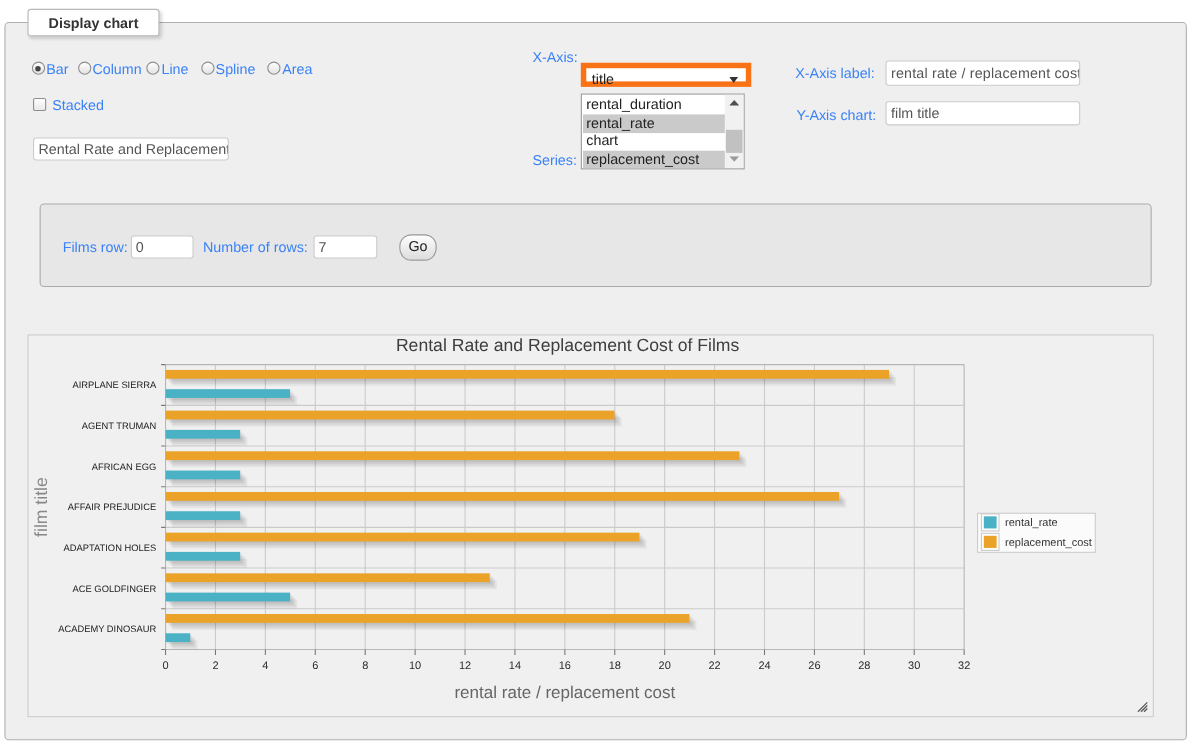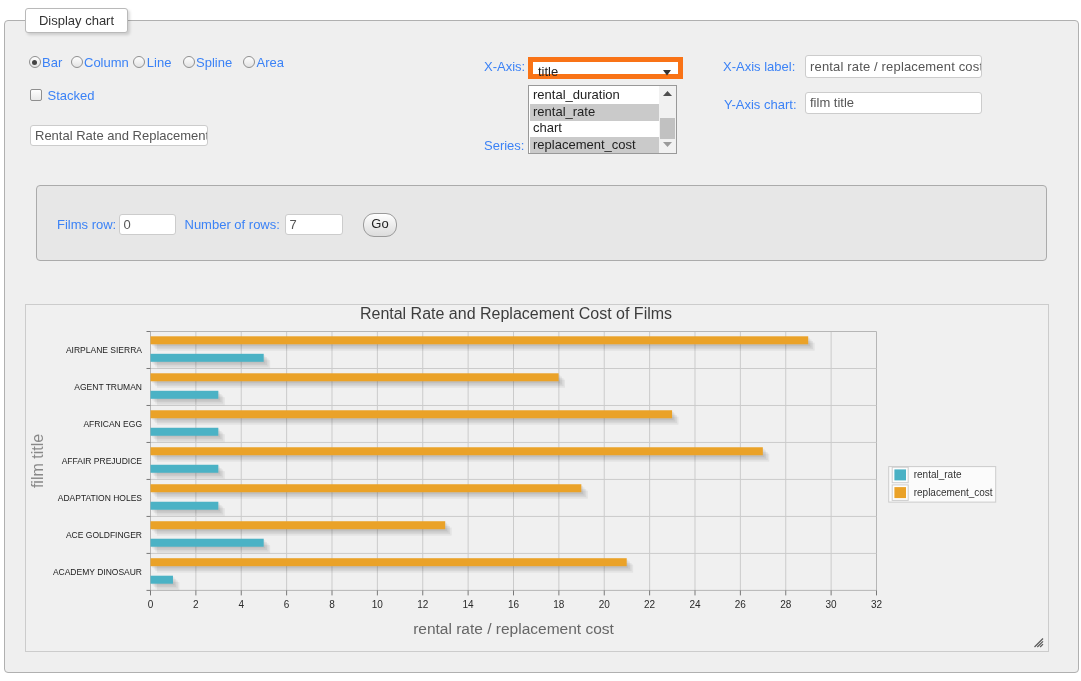--- a/index.html
+++ b/index.html
@@ -3,37 +3,37 @@
 <style>
 html,body{margin:0;padding:0;background:#fff;width:1081px;height:681px;overflow:hidden;}
 body{font-family:"Liberation Sans",sans-serif;font-size:13px;color:#333;position:relative;}
 .abs{position:absolute;}
 .lbl{position:absolute;white-space:nowrap;color:#3b82f6;}
 .inp{position:absolute;background:#fff;border:1px solid #ccc;border-radius:3px;color:#555;
      font-size:13px;line-height:19px;padding:0 0 0 4px;overflow:hidden;white-space:nowrap;box-sizing:border-box;}
 </style></head>
 <body>
 <div class="abs" style="left:4px;top:20px;width:1075px;height:653px;background:#efefef;border:1px solid #b0b0b0;border-radius:4px;box-sizing:border-box;"></div>
-<div class="abs" style="left:25px;top:8px;width:103px;height:25px;background:#fff;border:1px solid #b9b9b9;border-radius:3px;box-shadow:2px 2px 3px rgba(0,0,0,0.15);box-sizing:border-box;text-align:center;line-height:23px;font-weight:normal;color:#333;">Display chart</div>
+<div class="abs" style="left:25px;top:8px;width:120px;height:25px;background:#fff;border:1px solid #b9b9b9;border-radius:3px;box-shadow:2px 2px 3px rgba(0,0,0,0.15);box-sizing:border-box;text-align:center;line-height:23px;font-weight:bold;color:#333;">Display chart</div>
 <div class="abs" style="left:28.799999999999997px;top:56px;width:12px;height:12px;border:1px solid #8f8f8f;border-radius:50%;background:linear-gradient(#fefefe,#e3e3e3);box-sizing:border-box;">
     <div style="position:absolute;left:2.5px;top:2.5px;width:5px;height:5px;border-radius:50%;background:#444;"></div>
   </div>
 <div class="lbl" style="left:42px;top:55px;">Bar</div>
 <div class="abs" style="left:70.5px;top:56px;width:12px;height:12px;border:1px solid #8f8f8f;border-radius:50%;background:linear-gradient(#fefefe,#e3e3e3);box-sizing:border-box;"></div>
 <div class="lbl" style="left:84px;top:55px;">Column</div>
 <div class="abs" style="left:133.3px;top:56px;width:12px;height:12px;border:1px solid #8f8f8f;border-radius:50%;background:linear-gradient(#fefefe,#e3e3e3);box-sizing:border-box;"></div>
 <div class="lbl" style="left:146.8px;top:55px;">Line</div>
 <div class="abs" style="left:182.5px;top:56px;width:12px;height:12px;border:1px solid #8f8f8f;border-radius:50%;background:linear-gradient(#fefefe,#e3e3e3);box-sizing:border-box;"></div>
 <div class="lbl" style="left:196px;top:55px;">Spline</div>
 <div class="abs" style="left:243px;top:56px;width:12px;height:12px;border:1px solid #8f8f8f;border-radius:50%;background:linear-gradient(#fefefe,#e3e3e3);box-sizing:border-box;"></div>
 <div class="lbl" style="left:256.5px;top:55px;">Area</div>
 <div class="abs" style="left:29.5px;top:89px;width:12px;height:12px;border:1px solid #8f8f8f;border-radius:2px;background:linear-gradient(#fefefe,#e9e9e9);box-sizing:border-box;"></div>
 <div class="lbl" style="left:47.5px;top:88px;">Stacked</div>
 <div class="inp" style="left:30px;top:125px;width:178px;height:21px;">Rental Rate and Replacement Cost of Films</div>
-<div class="lbl" style="left:484px;top:59px;">X-Axis:</div>
+<div class="lbl" style="left:484px;top:44px;">X-Axis:</div>
 <div class="abs" style="left:528px;top:57px;width:155px;height:22px;background:#fff;border:5px solid #f97316;box-sizing:border-box;color:#222;line-height:20px;padding-left:5px;">title<svg style="position:absolute;right:7px;top:8px;" width="8" height="6">
       <path d="M0 0 L8 0 L4 5.5 Z" fill="#333"></path>
     </svg></div>
 <div class="abs" style="left:528px;top:85px;width:149px;height:69px;background:#fff;border:1px solid #999;box-sizing:border-box;overflow:hidden;">
     <div style="position:absolute;left:1px;top:1px;width:129px;height:17px;color:#222;line-height:16px;padding-left:3px;box-sizing:border-box;white-space:nowrap;overflow:hidden;">rental_duration</div>
     <div style="position:absolute;left:1px;top:17.5px;width:129px;height:17px;background:#cacaca;color:#222;line-height:16px;padding-left:3px;box-sizing:border-box;white-space:nowrap;overflow:hidden;">rental_rate</div>
     <div style="position:absolute;left:1px;top:34.0px;width:129px;height:17px;color:#222;line-height:16px;padding-left:3px;box-sizing:border-box;white-space:nowrap;overflow:hidden;">chart</div>
     <div style="position:absolute;left:1px;top:50.5px;width:129px;height:17px;background:#cacaca;color:#222;line-height:16px;padding-left:3px;box-sizing:border-box;white-space:nowrap;overflow:hidden;">replacement_cost</div>
     <div style="position:absolute;right:0;top:0;width:17px;height:67px;background:#f1f1f1;">
       <svg style="position:absolute;left:4px;top:5px;" width="9" height="6">

